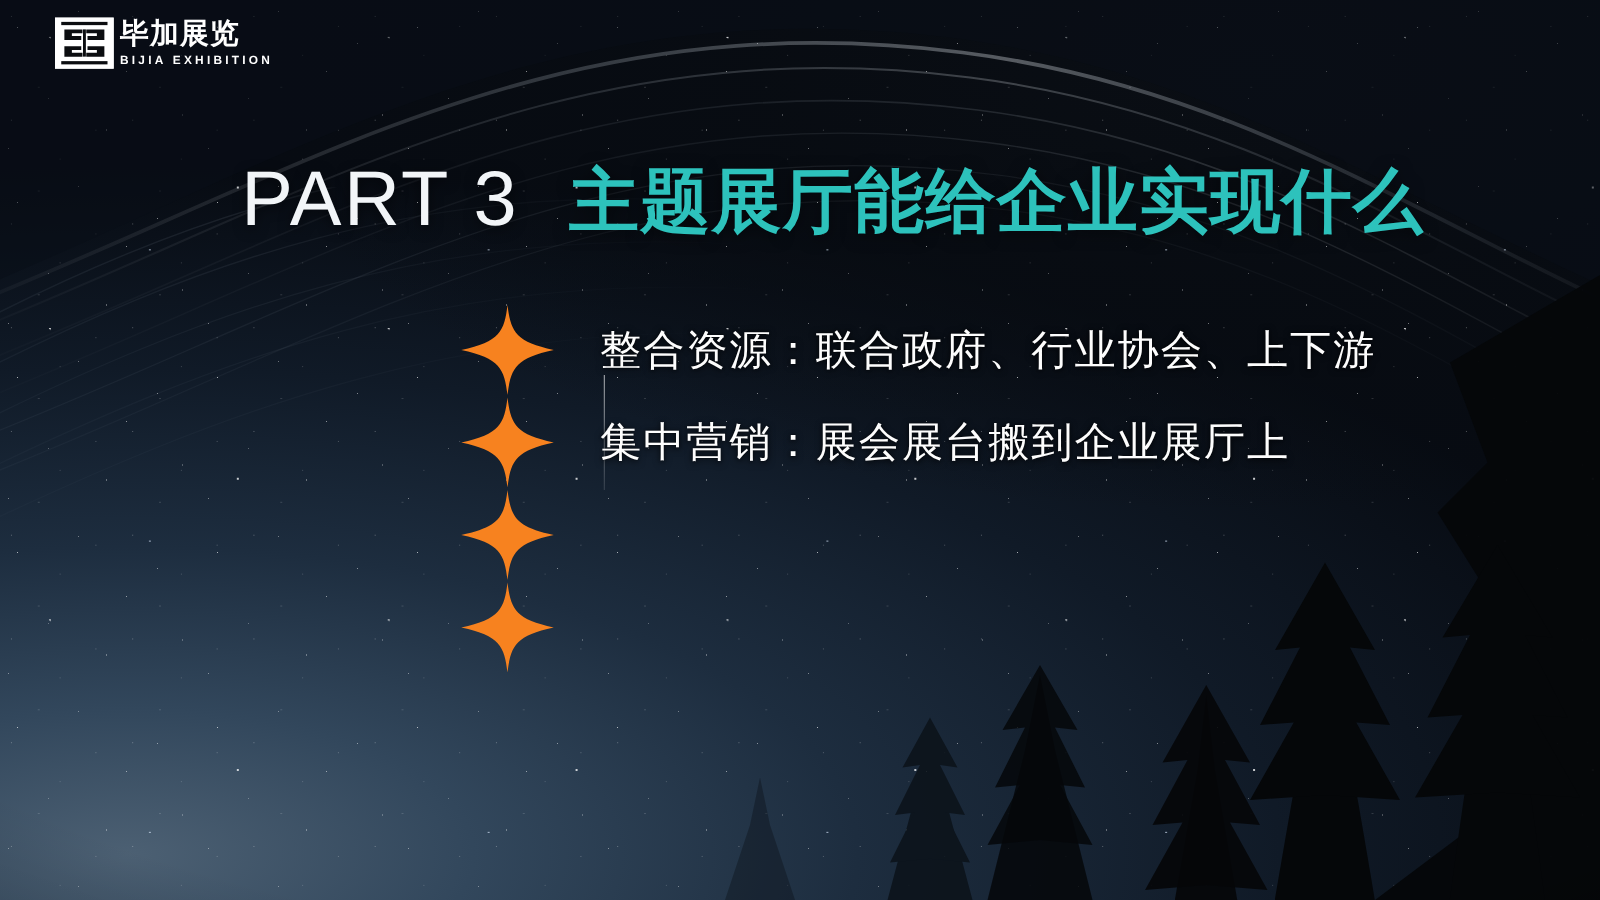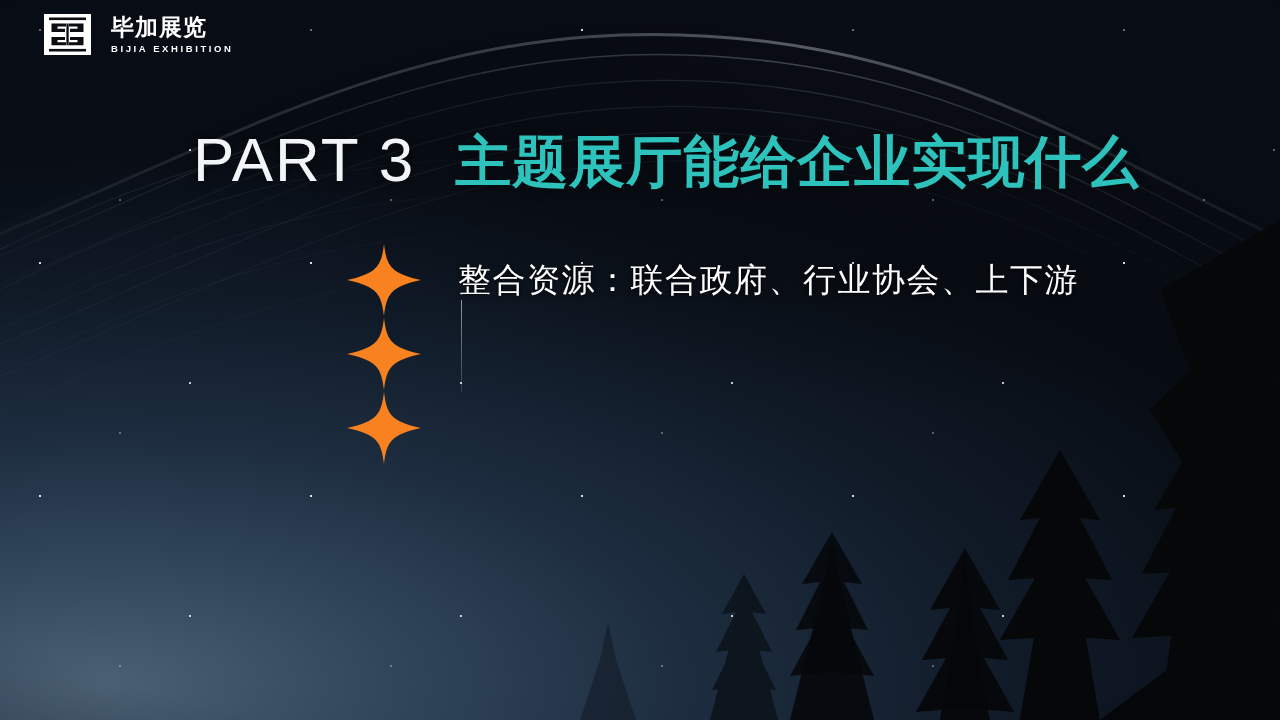--- a/index.html
+++ b/index.html
@@ -48,37 +48,37 @@
   }
 
   
   .waves{position:absolute;left:0;top:0;width:1280px;height:430px;}
   .waves.low{top:150px;height:360px;opacity:.5;}
 
   
   .trees{position:absolute;right:0;bottom:0;width:820px;height:560px;}
 
   
-  .logo{position:absolute;left:44px;top:14px;display:flex;align-items:center;gap:20px;}
+  .logo{position:absolute;left:44px;top:14px;display:flex;align-items:center;gap:5px;}
   .logo-mark{width:47px;height:41px;background:#fff;display:block;}
   .logo-text{display:flex;flex-direction:column;justify-content:center;line-height:1;}
   .logo-cn{color:#fff;font-size:23px;font-weight:700;letter-spacing:1px;
            font-family:"DejaVu Sans","Liberation Sans",sans-serif;}
   .logo-en{color:#fff;font-size:9.5px;font-weight:700;letter-spacing:2.6px;margin-top:5px;text-align:right;}
 
   
   .headline{position:absolute;left:193px;top:124px;display:flex;align-items:baseline;white-space:nowrap;}
   .part{color:#f2f5f8;font-size:62px;font-weight:300;letter-spacing:2px;
         text-shadow:0 2px 10px rgba(0,0,0,.55);}
   .title-cn{margin-left:44px;font-size:56px;font-weight:700;letter-spacing:1px;
         font-family:"DejaVu Sans","Liberation Sans",sans-serif;
         text-shadow:0 2px 12px rgba(0,0,0,.5);}
 
   
-  .bullets{position:absolute;left:346px;top:243px;width:840px;text-align:right;}
+  .bullets{position:absolute;left:368px;top:243px;width:840px;text-align:right;}
   .brow{position:relative;height:74px;}
   .star{position:absolute;left:0;top:0;width:76px;height:74px;}
   .btext{position:absolute;left:112px;top:0;height:74px;display:flex;align-items:center;
     color:#fdfdfd;font-size:33px;font-weight:400;letter-spacing:1.5px;
     font-family:"DejaVu Sans","Liberation Sans",sans-serif;
     text-shadow:0 1px 6px rgba(0,0,0,.75), 0 0 2px rgba(0,0,0,.6);}
   .vline{position:absolute;left:115px;top:57px;width:1px;height:92px;
     background:linear-gradient(180deg,rgba(255,255,255,.55),rgba(255,255,255,.12));}
 
   .vignette{position:absolute;inset:0;pointer-events:none;
@@ -190,20 +190,27 @@
     <svg class="star" viewBox="0 0 76 74">
   <path d="M38,1 C40.6,22 44,30.4 75,37 C44,43.6 40.6,52 38,73 C35.4,52 32,43.6 1,37 C32,30.4 35.4,22 38,1 Z" fill="#f7821f"></path>
 </svg>
     <div class="btext">整合资源：联合政府、行业协会、上下游</div>
     <div class="vline"></div>
   </div>
   <div class="brow">
     <svg class="star" viewBox="0 0 76 74">
   <path d="M38,1 C40.6,22 44,30.4 75,37 C44,43.6 40.6,52 38,73 C35.4,52 32,43.6 1,37 C32,30.4 35.4,22 38,1 Z" fill="#f7821f"></path>
 </svg>
+    <div class="btext">集中营销：展会展台搬到企业展厅上</div>
+
+  </div>
+  <div class="brow">
+    <svg class="star" viewBox="0 0 76 74">
+  <path d="M38,1 C40.6,22 44,30.4 75,37 C44,43.6 40.6,52 38,73 C35.4,52 32,43.6 1,37 C32,30.4 35.4,22 38,1 Z" fill="#f7821f"></path>
+</svg>
 
   </div>
   <div class="brow">
     <svg class="star" viewBox="0 0 76 74">
   <path d="M38,1 C40.6,22 44,30.4 75,37 C44,43.6 40.6,52 38,73 C35.4,52 32,43.6 1,37 C32,30.4 35.4,22 38,1 Z" fill="#f7821f"></path>
 </svg>
 
   </div>
     </div>
 

